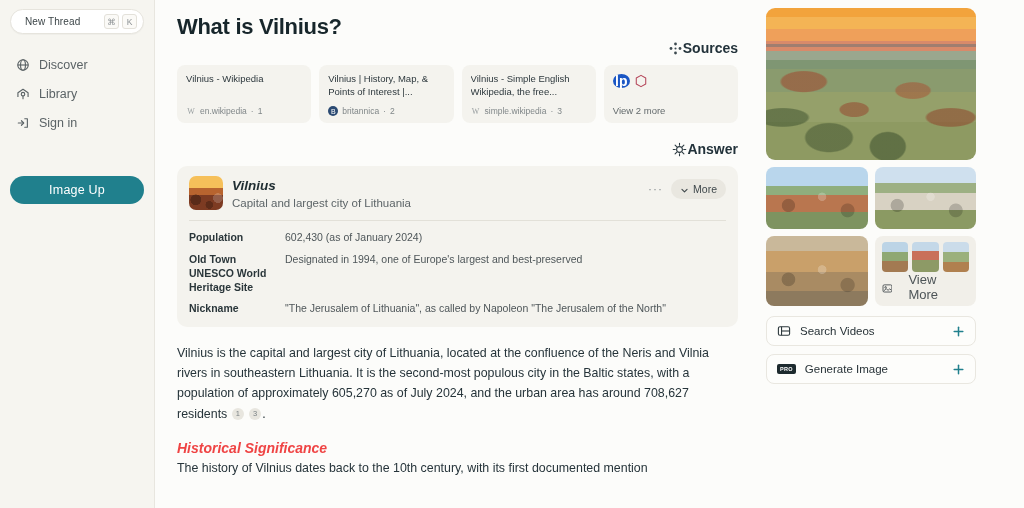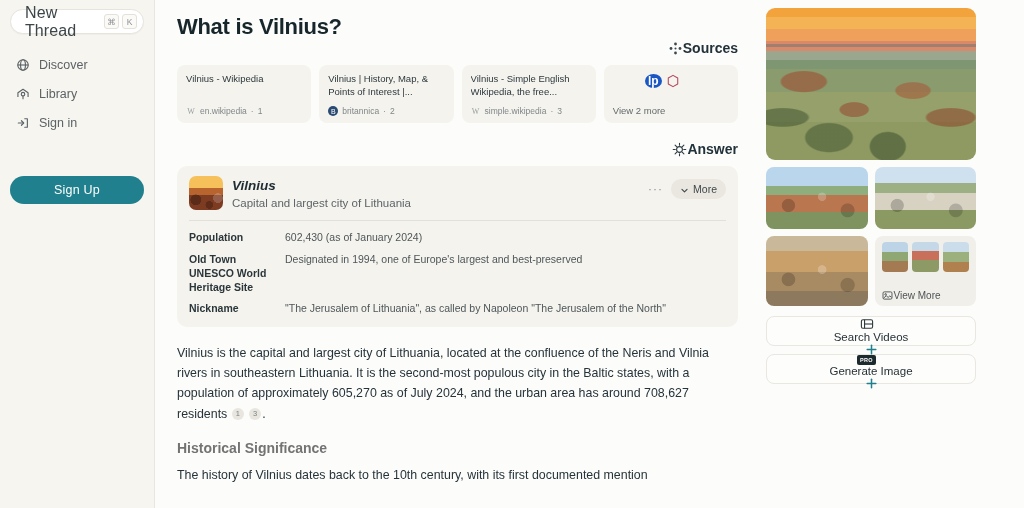--- a/index.html
+++ b/index.html
@@ -25,21 +25,21 @@
     display: flex; align-items: center; justify-content: space-between;
     background: #ffffff;
     border: 1px solid #e6e4dd;
     border-radius: 999px;
     height: 25px;
     padding: 0 6px 0 14px;
     margin-top: 1px;
     box-shadow: 0 1px 1px rgba(0,0,0,0.03);
     cursor: pointer;
   }
-  .new-thread-label { font-size: 16px; color: #3c4548; letter-spacing: .1px; }
+  .new-thread-label { font-size: 10px; color: #3c4548; letter-spacing: .1px; }
   .kbd-group { display: flex; gap: 3px; }
   .kbd {
     width: 15px; height: 15px;
     border: 1px solid #e3e1da;
     border-radius: 3px;
     background: #fbfaf7;
     font-size: 8.5px; color: #8d9295;
     display: flex; align-items: center; justify-content: center;
   }
   .nav { margin-top: 18px; display: flex; flex-direction: column; gap: 3px; }
@@ -108,22 +108,22 @@
     overflow: hidden;
   }
   .source-meta { display: flex; align-items: center; gap: 4px; font-size: 8.5px; color: #808789; }
   .fav { width: 10px; height: 10px; flex: 0 0 10px; border-radius: 50%; display:flex; align-items:center; justify-content:center; }
   .fav-w { font-size: 8px; color: #9aa0a2; font-family: "Liberation Serif", serif; border-radius:0; }
   .fav-b { background: #2b4a72; color: #fff; font-size: 7px; }
   .more-icons { display: flex; gap: 4px; align-items: center; padding-top: 1px; }
   .ic-lp {
     width: 17px; height: 14px; border-radius: 50%;
     background: #1a56c4; color: #fff;
-    font-size: 12px; font-weight: bold;
-    display: flex; align-items: center; justify-content: center; margin-left: 32px;
+    font-size: 14px; font-weight: bold;
+    display: flex; align-items: center; justify-content: center;
   }
   .ic-hex { width: 14px; height: 14px; }
   .view-more-src { font-size: 9.5px; color: #646b6d; }
 
   
   .answer-card {
     background: #f4f3ee;
     border-radius: 10px;
     padding: 10px 12px 12px 12px;
     margin-bottom: 16px;
@@ -172,21 +172,21 @@
     font-size: 12.4px; line-height: 1.62; color: #26343a;
     margin-bottom: 16px;
   }
   .cite {
     display: inline-flex; align-items: center; justify-content: center;
     width: 12px; height: 12px; border-radius: 50%;
     background: #e8e6df; color: #7b8285;
     font-size: 7.5px; vertical-align: middle;
     margin: 0 1px; cursor: pointer;
   }
-  .sub-head { font-size: 14px; font-weight: bold; color: #737373; margin-bottom: 9px; }
+  .sub-head { font-size: 14px; font-weight: bold; color: #ef4444; margin-bottom: 2px; font-style: italic; }
   .tail-p { font-size: 12.4px; line-height: 1.62; color: #26343a; }
 
   
   .rail {
     width: 264px; flex: 0 0 264px;
     padding: 8px 48px 0 6px;
     height: 508px;
   }
   .hero {
     width: 100%; height: 152px; border-radius: 9px;
@@ -234,33 +234,32 @@
     height: 70px; border-radius: 8px; background: #f1efe9;
     padding: 6px 7px 5px 7px;
     display: flex; flex-direction: column; justify-content: space-between;
     cursor: pointer;
   }
   .mini-row { display: flex; gap: 4px; }
   .mini { flex: 1 1 0; height: 30px; border-radius: 4px; }
   .mini-1 { background: linear-gradient(#bcd4e6 0 34%, #8fa873 34% 64%, #a37a52 64% 100%); }
   .mini-2 { background: linear-gradient(#c4d8e8 0 30%, #c9705a 30% 60%, #8d9a66 60% 100%); }
   .mini-3 { background: linear-gradient(#cbdcea 0 32%, #9bb07c 32% 66%, #b0804f 66% 100%); }
-  .more-tile-label { display: flex; align-items: center; gap: 1px; font-size: 10px; color: #4d5457; }
+  .more-tile-label { display: flex; align-items: center; gap: 16px; font-size: 13px; color: #4d5457; }
   .img-ico { width: 11px; height: 11px; display:block; }
 
   .action-btn {
     display: flex; align-items: center;
     height: 30px;
     border: 1px solid #e9e7e0;
     border-radius: 8px;
     background: #fdfdfb;
     padding: 0 10px;
     margin-bottom: 8px;
     cursor: pointer;
-    flex-direction: column;
   }
   .action-ico { width: 14px; height: 14px; flex: 0 0 14px; margin-right: 9px; }
   .action-ico svg { width: 14px; height: 14px; display: block; }
   .pro-badge {
     flex: 0 0 auto; margin-right: 9px;
     background: #1d2a2e; color: #fff;
     font-size: 5.5px; font-weight: bold;
     border-radius: 2px; padding: 2px 3px;
     letter-spacing: .3px;
   }
@@ -314,21 +313,21 @@
             <path d="M10 3.2h3v9.6h-3" stroke-linecap="round" stroke-linejoin="round"></path>
             <line x1="2.6" y1="8" x2="8.6" y2="8" stroke-linecap="round"></line>
             <path d="M6.2 5.4 8.8 8l-2.6 2.6" stroke-linecap="round" stroke-linejoin="round"></path>
           </svg>
         </span>
         <span>Sign in</span>
       </div>
 
     </nav>
 
-    <button class="signup-btn">Sign Up</button>
+    <button class="signup-btn">Image Up</button>
   </aside>
 
   <main class="center">
 
     <h1 class="page-title">What is Vilnius?</h1>
 
     <div class="section-head">
       <span class="section-head-ico">
         <svg viewBox="0 0 16 16" fill="#3c4a50">
           <circle cx="8" cy="3.2" r="1.5"></circle>

